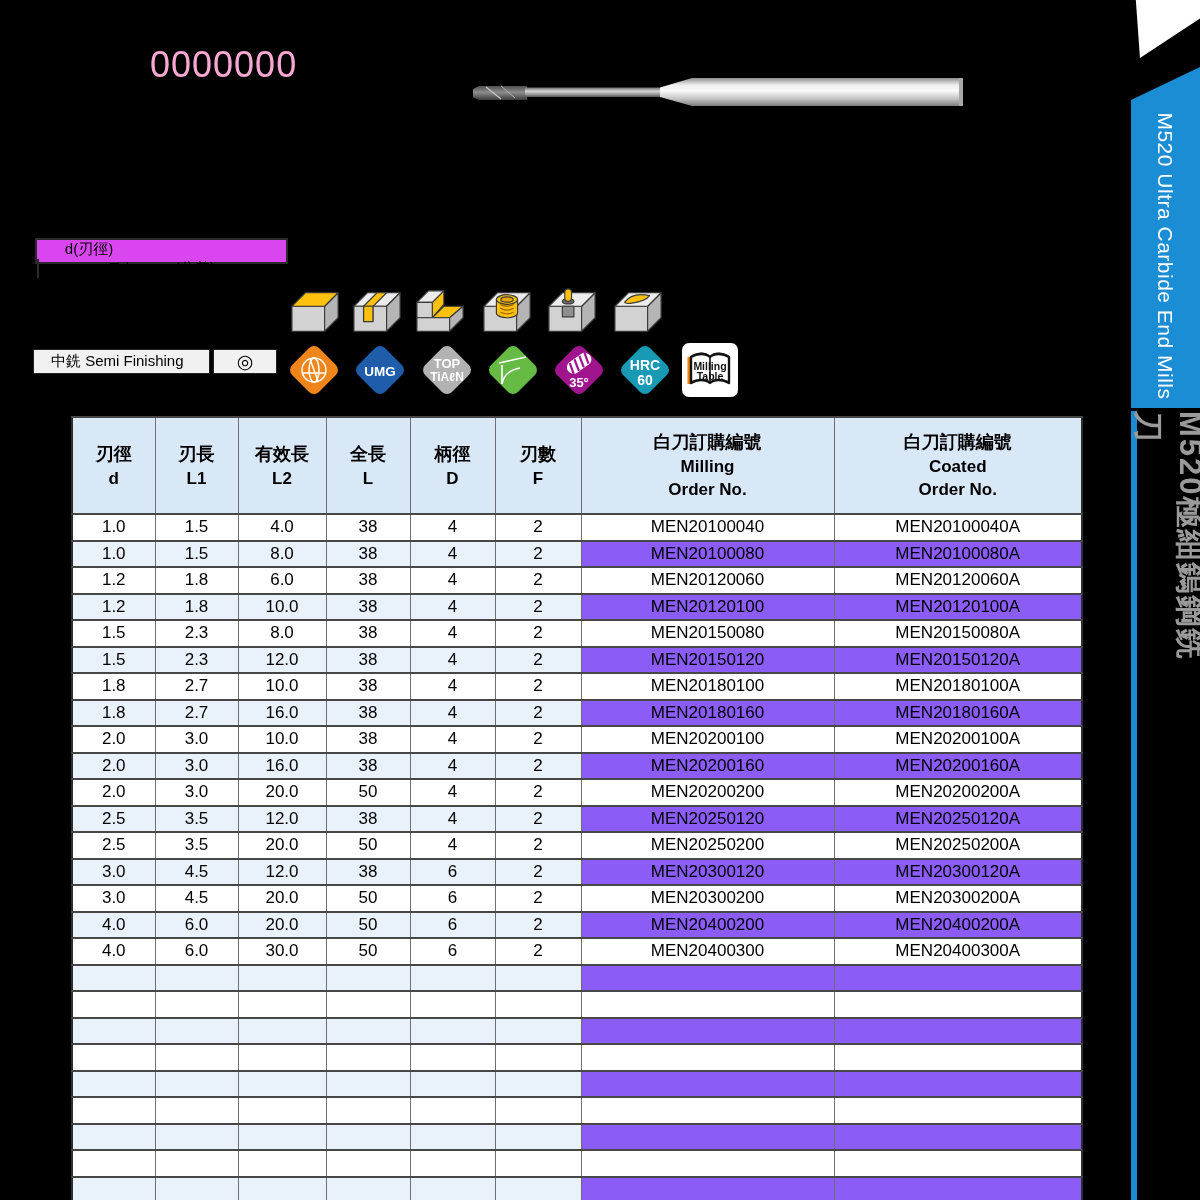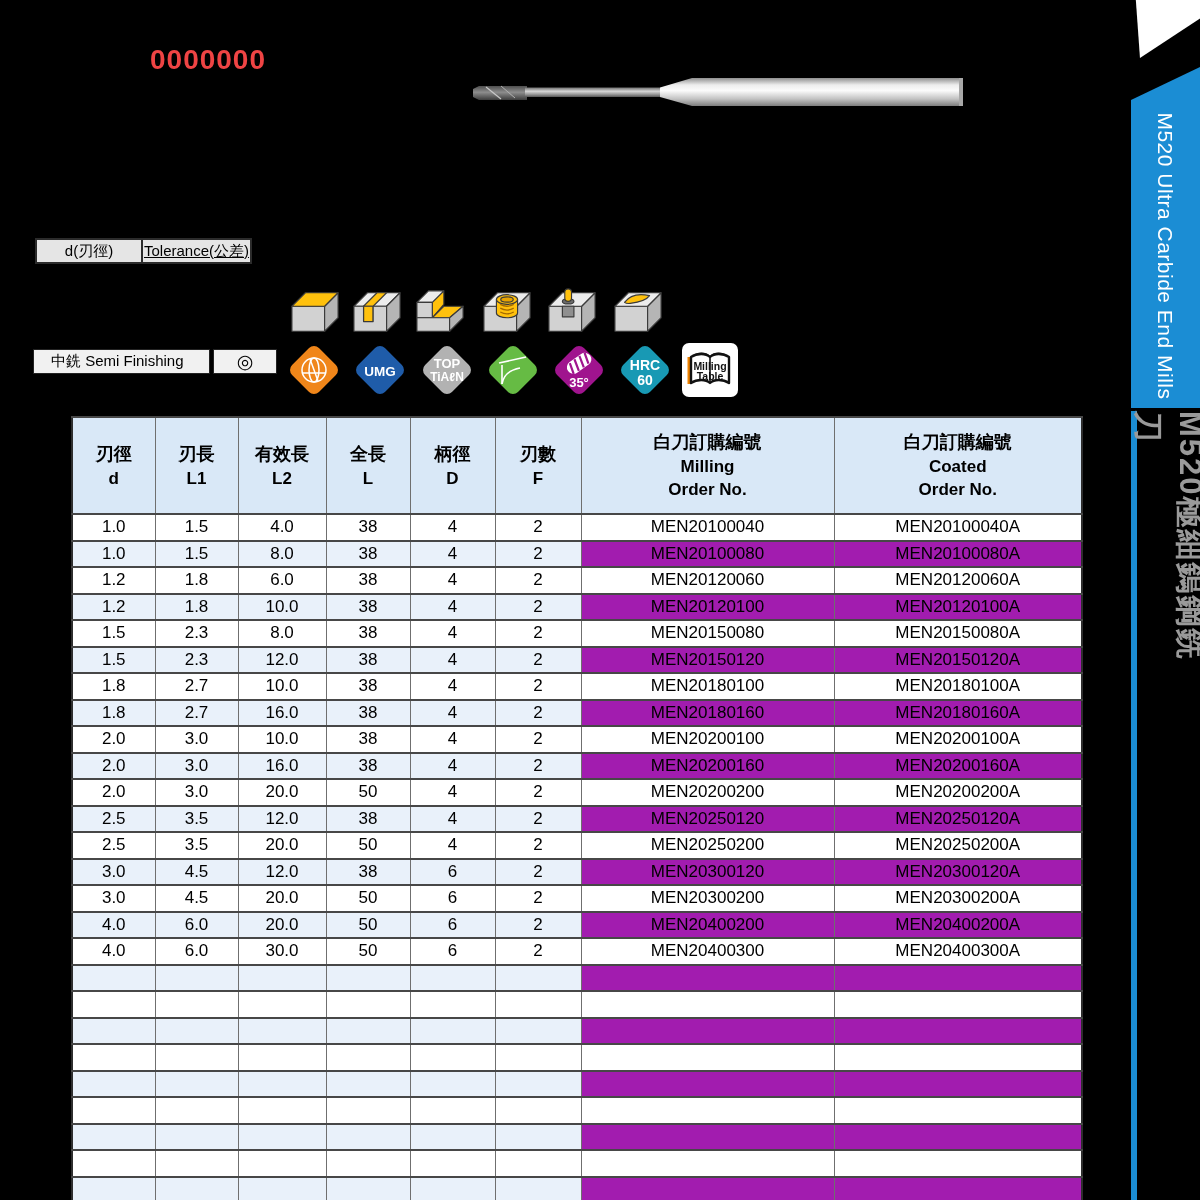--- a/index.html
+++ b/index.html
@@ -1,27 +1,27 @@
 <!DOCTYPE html>
 <html><head>
 <meta charset="utf-8">
 <style>
   html,body{margin:0;padding:0;background:#000;}
   .page{position:relative;width:1200px;height:1200px;background:#000;overflow:hidden;
         font-family:"Liberation Sans",sans-serif;}
 
   
-  .code{position:absolute;left:150px;top:44px;color:#ef4444;font-size:28px;font-weight:bold;letter-spacing:1px;}
+  .code{position:absolute;left:150px;top:44px;color:#f9a8d4;font-size:36px;font-weight:normal;letter-spacing:1px;}
 
   
   .photo{position:absolute;left:465px;top:68px;}
 
   
-  .spec-bar{position:absolute;left:35px;top:238px;width:217px;height:26px;display:flex;
-            background:#e5e5e5;border:2px solid #2b2b2b;box-sizing:border-box;}
+  .spec-bar{position:absolute;left:35px;top:238px;width:253px;height:26px;display:flex;
+            background:#d946ef;border:2px solid #2b2b2b;box-sizing:border-box;flex-direction:column;}
   .spec-cell{display:flex;align-items:center;justify-content:center;font-size:15px;color:#000;}
   .spec-cell.d{width:104px;}
   .spec-cell.tol{flex:1;border-left:2px solid #2b2b2b;text-decoration:underline;}
 
   
   .fin-label{position:absolute;left:33px;top:349px;width:177px;height:25px;background:#f1f1f1;
              border:1.5px solid #222;box-sizing:border-box;display:flex;align-items:center;
              padding-left:17px;font-size:15px;color:#000;}
   .fin-rating{position:absolute;left:213px;top:349px;width:64px;height:25px;background:#f1f1f1;
               border:1.5px solid #222;box-sizing:border-box;display:flex;align-items:center;
@@ -35,21 +35,21 @@
   table{border-collapse:collapse;table-layout:fixed;width:1010px;background:#fff;
         border:2.5px solid #2e2e2e;}
   th,td{border-left:1px solid #6f6f6f;border-top:2px solid #474747;padding:0;text-align:center;
         vertical-align:middle;color:#000;overflow:hidden;white-space:nowrap;}
   thead th{height:95px;background:#D9E8F7;}
   thead th .zh{font-size:18px;font-weight:bold;line-height:1.5;}
   thead th .lt{font-size:17px;font-weight:bold;line-height:1.35;}
   tbody tr{height:26.5px;margin-left:36px;}
   tbody td{font-size:17px;}
   tr.stripe td{background:#E9F1FA;}
-  tr.stripe td.wide{background:#a21caf;}
+  tr.stripe td.wide{background:#8b5cf6;}
 
   
   .banner-white{position:absolute;left:1131px;top:0;width:69px;height:58px;background:#fff;
                 clip-path:polygon(7% 0,100% 0,100% 32%,13% 100%);}
   .banner-blue{position:absolute;left:1131px;top:60px;width:69px;height:348px;background:#1B8DD4;
                clip-path:polygon(0 11.5%,100% 2%,100% 100%,0 100%);}
   .vwrap{position:absolute;overflow:visible;}
   .vinner{transform-origin:top left;display:flex;align-items:center;}
   .ven{width:300px;height:69px;transform:rotate(90deg) translateY(-69px);justify-content:center;
        color:#fff;font-size:21px;letter-spacing:0.5px;}

